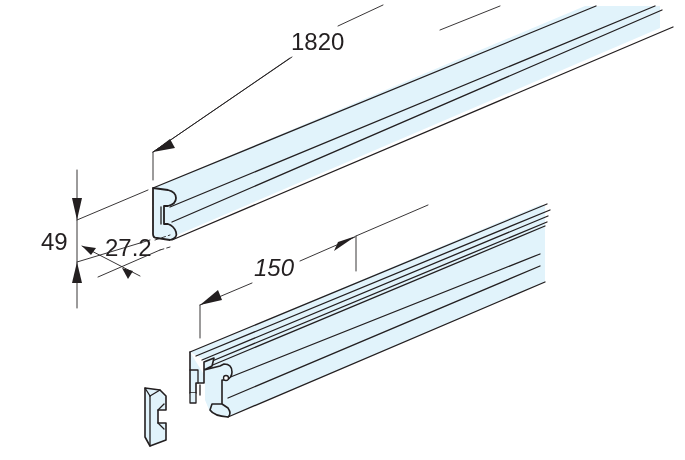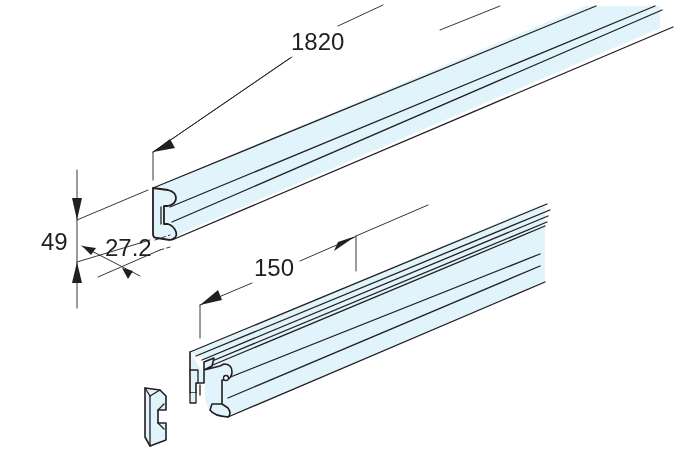--- a/index.html
+++ b/index.html
@@ -102,14 +102,14 @@
       <line x1="150" y1="396" x2="160" y2="390"></line>
       <line x1="158" y1="410" x2="164" y2="404"></line>
       <line x1="158" y1="423" x2="164" y2="429"></line>
     </g>
   </g>
 </svg>
 
   <div class="dim-label" style="left:291px; top:30px;">1820</div>
   <div class="dim-label" style="left:41px; top:230px;">49</div>
   <div class="dim-label" style="left:105px; top:236px;">27.2</div>
-  <div class="dim-label" style="left:254px; top:256px;">150</div>
+  <div class="dim-label" style="left:254px; top:256px;font-style:italic;">150</div>
 </div>
 
 </body></html>

